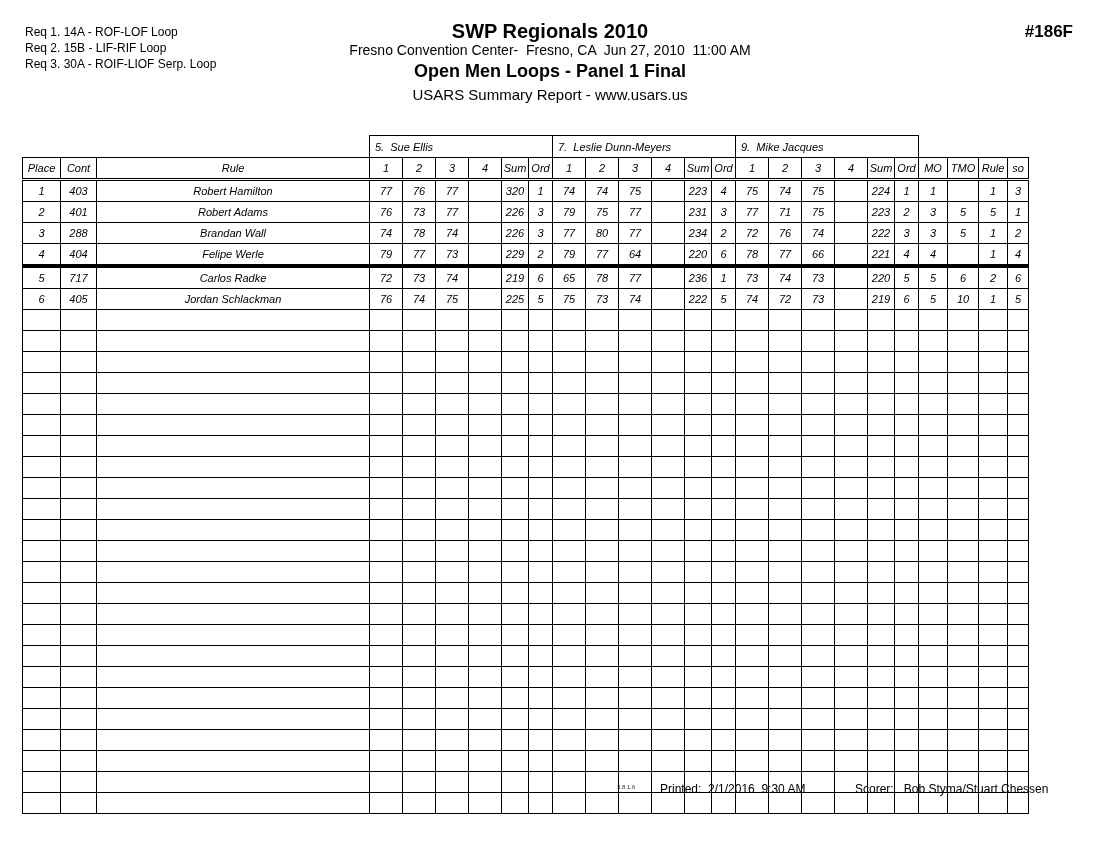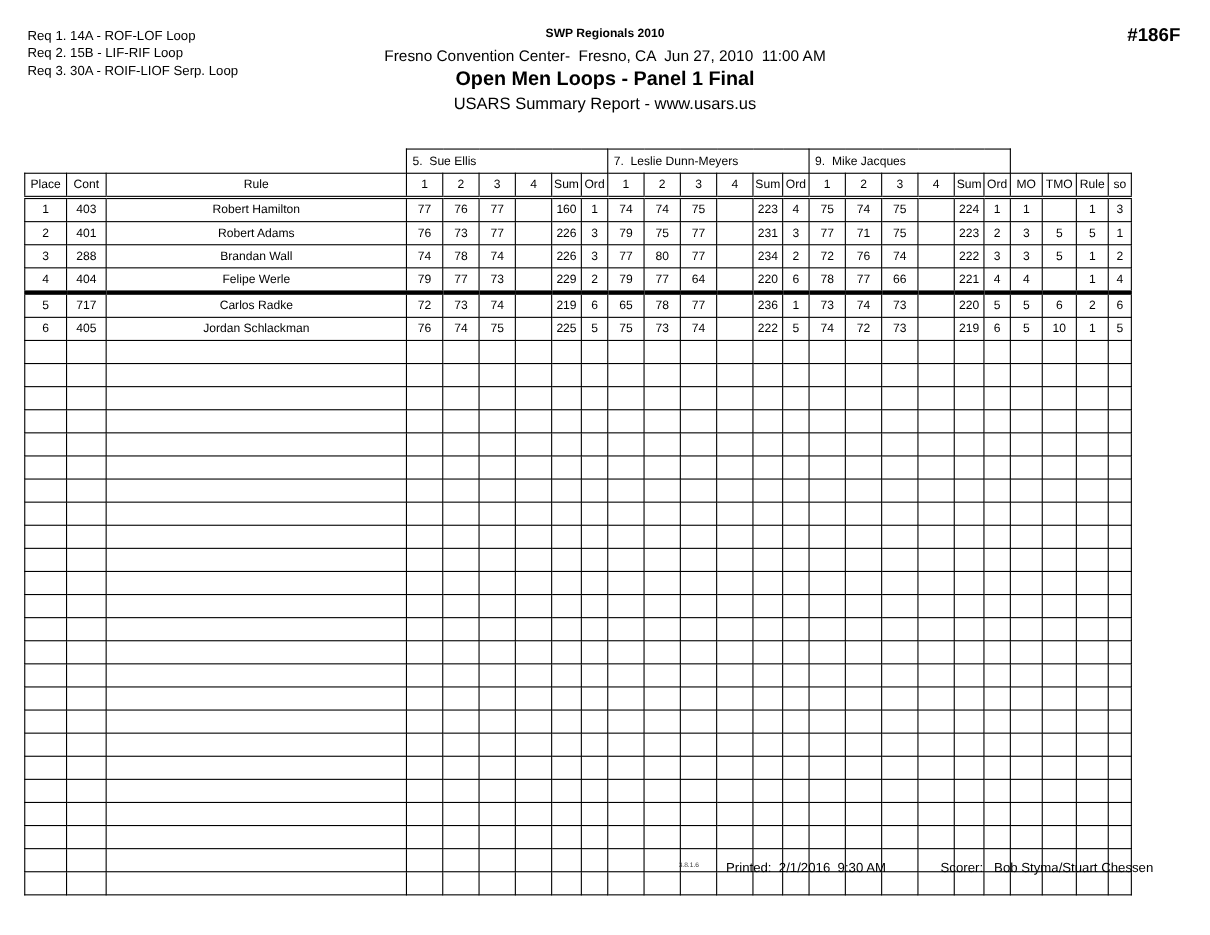--- a/index.html
+++ b/index.html
@@ -5,28 +5,28 @@
   html, body { margin:0; padding:0; }
   body {
     width:1100px; height:850px; background:#ffffff; color:#000;
     font-family:"Liberation Sans", sans-serif; position:relative; overflow:hidden;
   }
   .pre { white-space:pre; }
 
   
   .requirements { position:absolute; left:25px; top:24px; font-size:12px; line-height:16px; }
   .title-block { position:absolute; left:0; right:0; top:21px; text-align:center; }
-  .event-title { font-size:11px; font-weight:bold; line-height:20px; }
+  .event-title { font-size:20px; font-weight:bold; line-height:20px; }
   .venue-line { font-size:14px; line-height:19px; }
   .event-subtitle { font-size:18px; font-weight:bold; line-height:23px; }
   .report-line { font-size:15px; line-height:23px; }
   .event-number { position:absolute; right:27px; top:22px; font-size:17px; font-weight:bold; }
 
   
-  table.score { border-collapse:collapse; table-layout:fixed; position:absolute; left:22px; top:135px; }
+  table.score { border-collapse:collapse; table-layout:fixed; position:absolute; left:22px; top:135px;font-style:italic; }
   table.score th, table.score td {
     border:1px solid #000; height:20px; padding:0; margin:0;
     font-size:11px; font-weight:normal; text-align:center;
     overflow:hidden; white-space:pre; vertical-align:middle;
   }
   tr.judge-row th.judge-box { height:21px; text-align:left; padding-left:5px; font-size:11px; }
   tr.judge-row td.spacer { border:none; }
   tr.colhead th { border-bottom:3px double #000;margin-top:44px; }
   th.name-h, td.name { text-align:left; padding-left:6px; }
   td.name { font-size:12px; }
@@ -130,21 +130,21 @@
   </thead>
   <tbody>
       <tr>
         <td class="place b">1</td>
         <td class="cont b">403</td>
         <td class="name b">Robert Hamilton</td>
         <td class="scorecell">77</td>
         <td class="scorecell">76</td>
         <td class="scorecell">77</td>
         <td class="scorecell"></td>
-        <td class="sum">160</td>
+        <td class="sum">320</td>
         <td class="ord ordcol">1</td>
         <td class="scorecell">74</td>
         <td class="scorecell">74</td>
         <td class="scorecell">75</td>
         <td class="scorecell"></td>
         <td class="sum">223</td>
         <td class="ord ordcol">4</td>
         <td class="scorecell">75</td>
         <td class="scorecell">74</td>
         <td class="scorecell">75</td>

